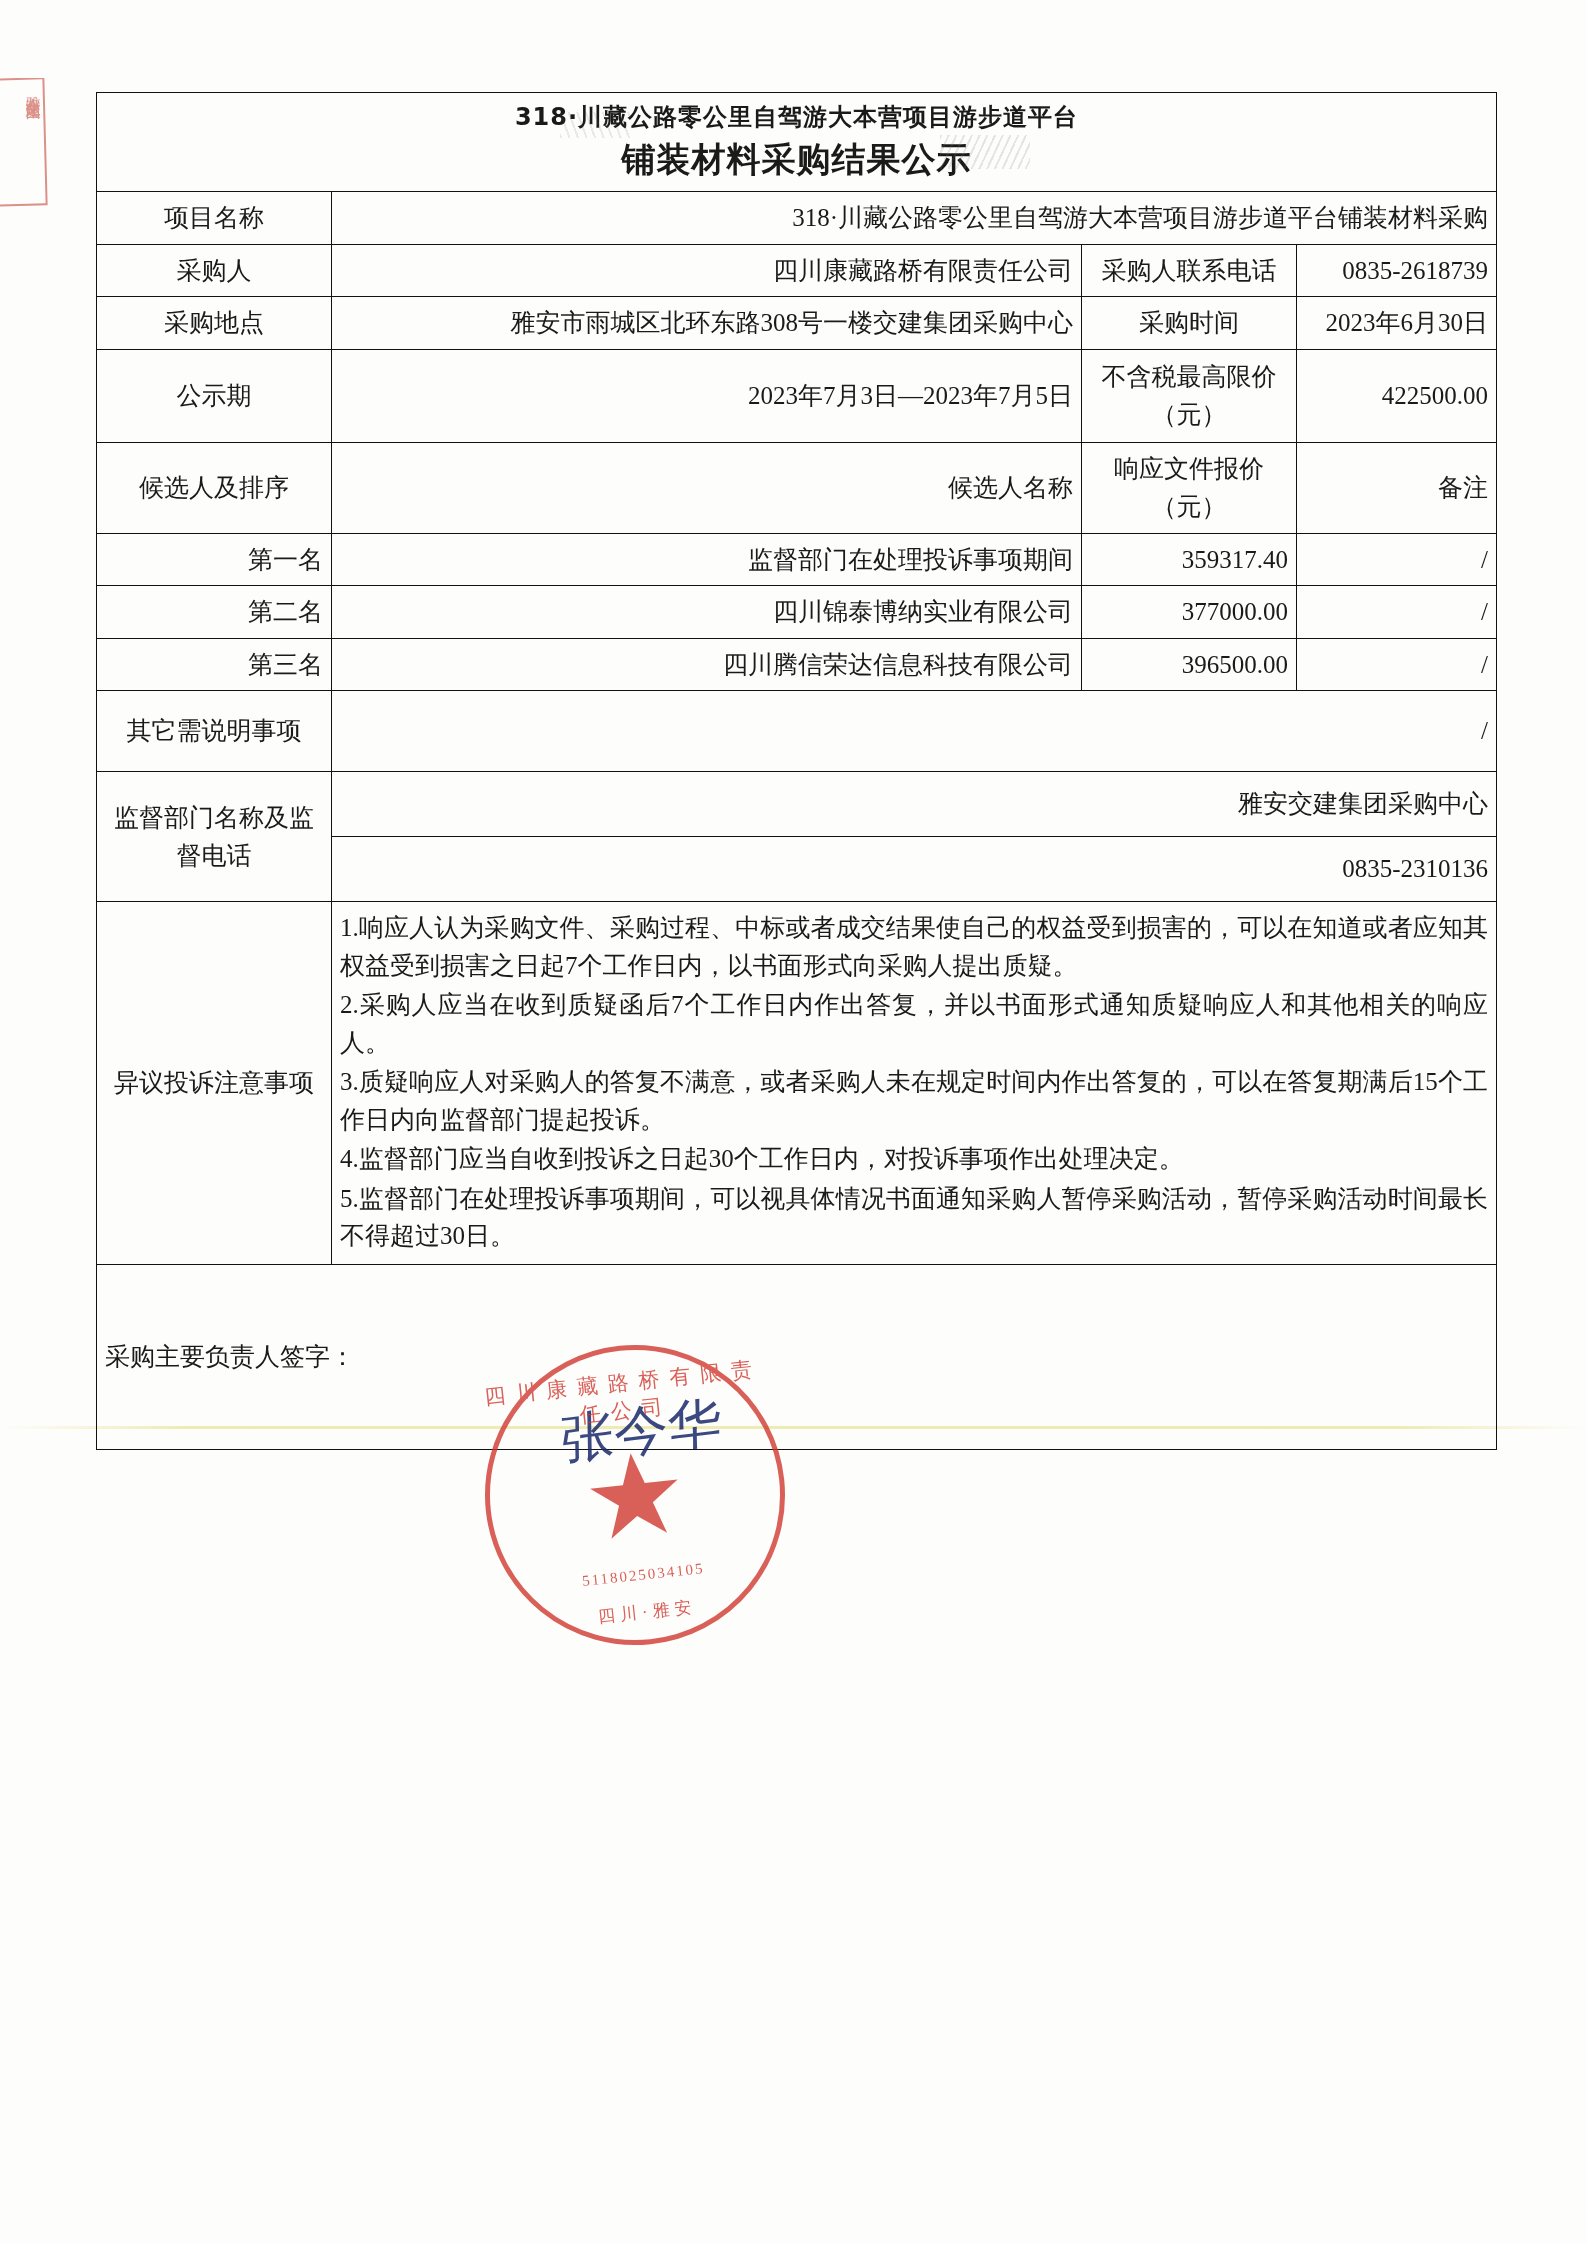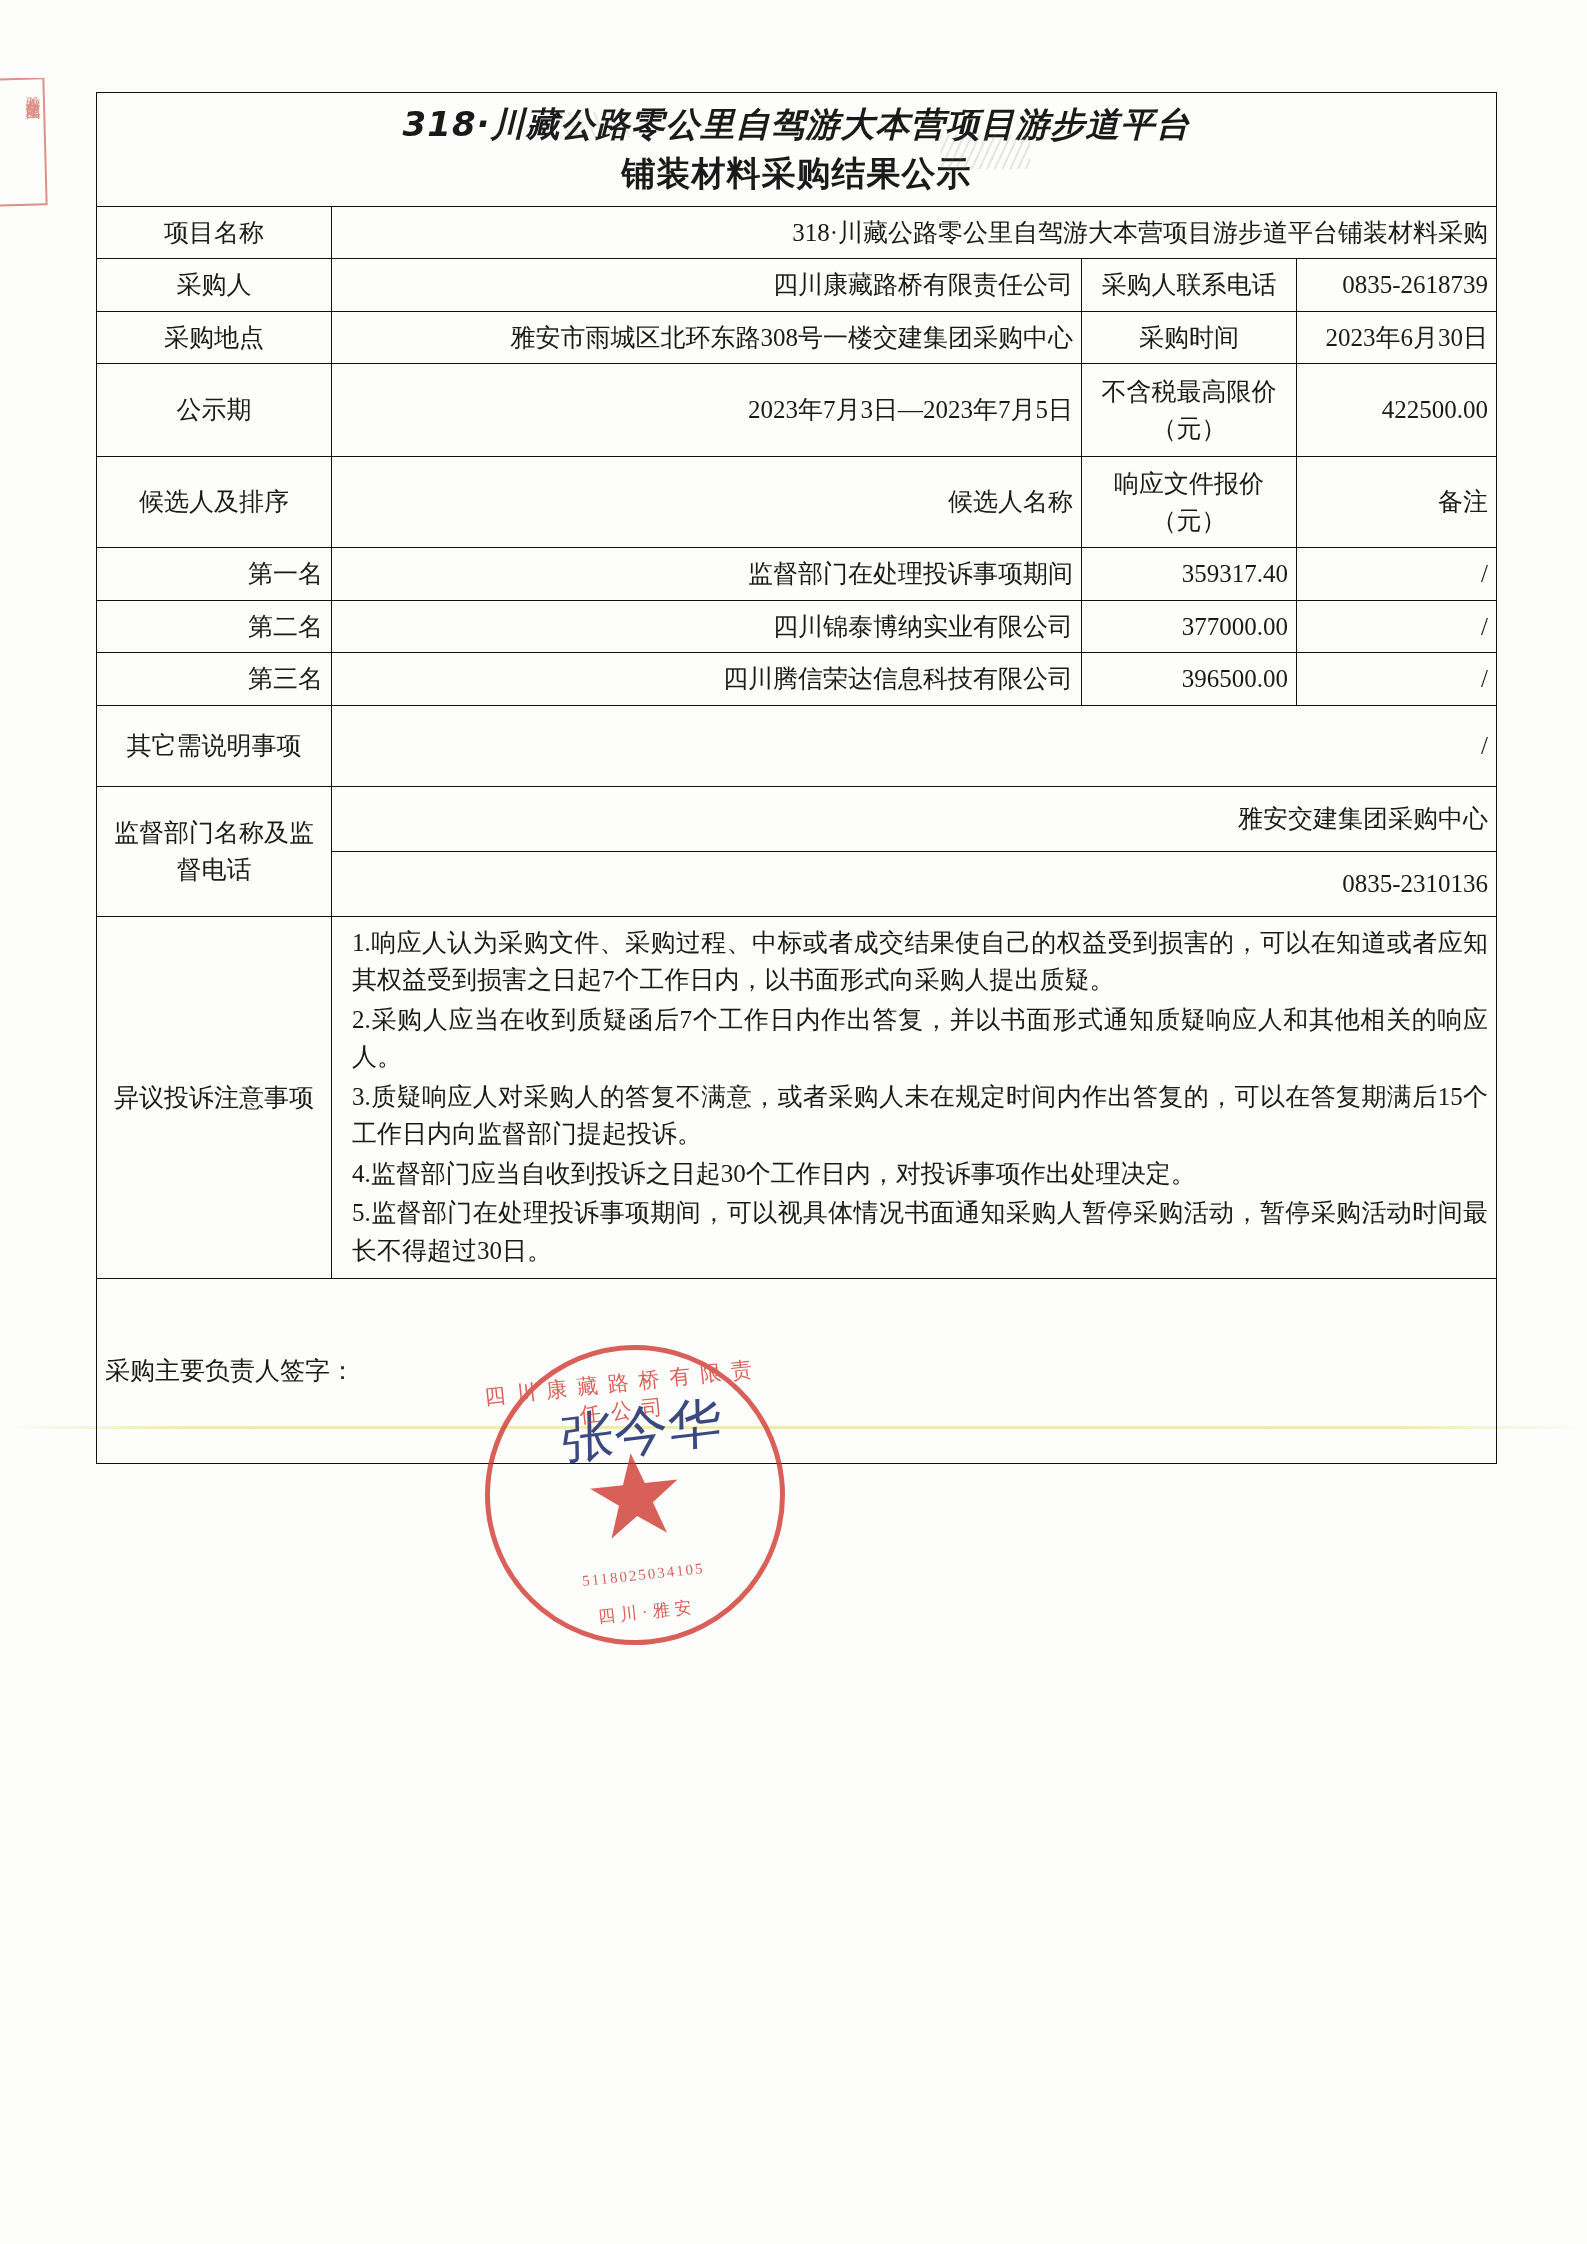--- a/index.html
+++ b/index.html
@@ -82,26 +82,25 @@
     font-size: 25px;
     line-height: 1.5;
   }
   .ctr { text-align: right; }
 
   .title-cell {
     text-align: center;
     padding: 16px 10px 18px 10px;
   }
   .title-line1 {
-    font-size: 34px;
+    font-size: 24px;
     font-weight: bold;
     letter-spacing: 1px;
     line-height: 1.45;
     font-family: "DejaVu Sans", "Liberation Sans", sans-serif;
-    font-style: italic;
   }
   .title-line2 {
     font-size: 34px;
     font-weight: bold;
     letter-spacing: 1px;
     line-height: 1.45;
     font-family: Liberation Serif, serif;
     text-align: center;
   }
 
@@ -112,21 +111,21 @@
     border-radius: 7px;
   }
 
   .notice-cell {
     font-size: 24px;
     line-height: 1.62;
     text-align: justify;
     padding: 14px 16px 16px 16px;
   }
   .notice-cell p {
-    margin: 0 0 2px 12px;
+    margin: 0 0 2px 0;
     text-indent: 0;
   }
 
   .sign-row td {
     height: 170px;
     vertical-align: top;
   }
   .sign-label {
     font-size: 25px;
     padding-top: 26px;

